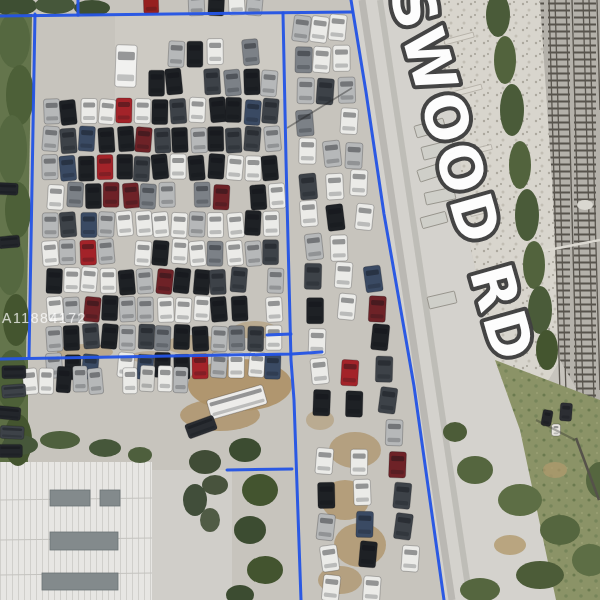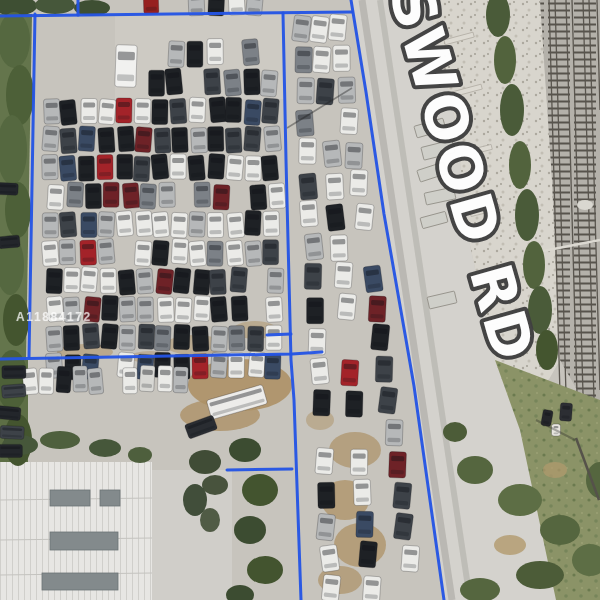--- a/index.html
+++ b/index.html
@@ -1,21 +1,21 @@
 <!DOCTYPE html>
 <html><head>
 <meta charset="utf-8">
 <style>
   html,body{margin:0;padding:0;background:#111;}
   .stage{position:relative;width:600px;height:600px;overflow:hidden;background:#c7c4bd;
          font-family:"Liberation Sans",sans-serif;}
   .stage svg{position:absolute;left:0;top:0;}
-  .watermark{position:absolute;left:16px;top:310px;font-size:12px;letter-spacing:1.6px;
+  .watermark{position:absolute;left:2px;top:310px;font-size:14px;letter-spacing:1.6px;
          color:rgba(255,255,255,.62);white-space:nowrap;text-shadow:0 0 1px rgba(255,255,255,.35);
-         pointer-events:none;font-weight:bold;}
+         pointer-events:none;}
   .roadtext{font-family:"DejaVu Sans","Liberation Sans",sans-serif;font-weight:bold;}
 </style>
 </head>
 <body>
 
 <div class="stage">
   <svg id="scene" width="600" height="600" viewBox="0 0 600 600">
     <defs>
       <pattern id="ties" width="26" height="7" patternUnits="userSpaceOnUse">
         <rect width="26" height="7" fill="#b4b1aa"></rect>

